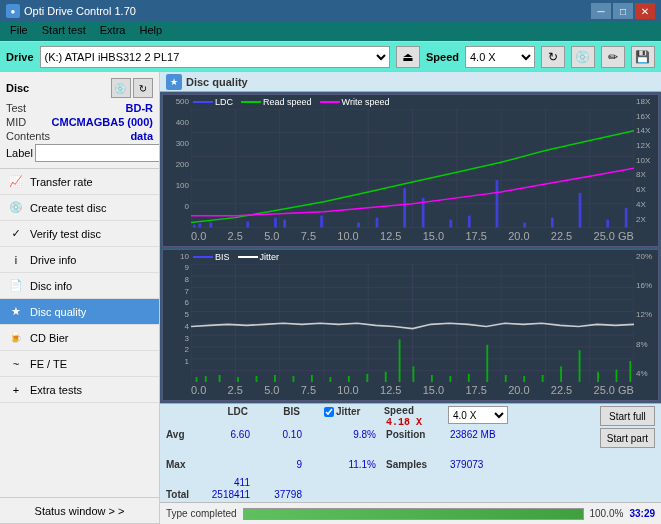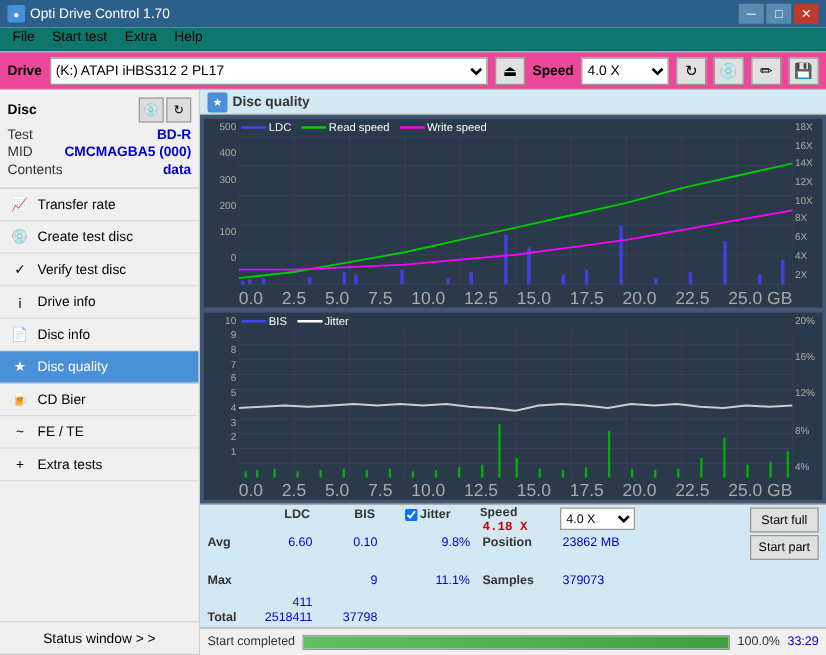--- a/index.html
+++ b/index.html
@@ -11,21 +11,21 @@
     .titlebar-icon { width: 14px; height: 14px; background: #4a90d9; border-radius: 2px; display: inline-flex; align-items: center; justify-content: center; font-size: 8px; color: white; }
     .titlebar-controls { display: flex; gap: 2px; }
     .titlebar-btn { width: 20px; height: 16px; background: #5a8ab0; color: white; border: none; cursor: pointer; font-size: 10px; display: flex; align-items: center; justify-content: center; }
     .titlebar-btn.close { background: #c0392b; }
 
     
     .menubar { background: #0f766e; height: 20px; display: flex; border-bottom: 1px solid #ccc; padding: 0 4px; gap: 2px; }
     .menubar-item { padding: 2px 6px; font-size: 11px; cursor: pointer; }
 
     
-    .drivebar { background: #ec4899; height: 30px; display: flex; align-items: center; border-bottom: 1px solid #bbb; padding: 0 6px; gap: 6px; }
+    .drivebar { background: #5eead4; height: 30px; display: flex; align-items: center; border-bottom: 1px solid #bbb; padding: 0 6px; gap: 6px; }
     .drivebar-label { font-weight: bold; font-size: 11px; }
     .drivebar-select { flex: 1; height: 22px; font-size: 11px; border: 1px solid #999; background: white; }
     .drivebar-eject { width: 24px; height: 22px; background: #e0e0e0; border: 1px solid #999; cursor: pointer; display: flex; align-items: center; justify-content: center; font-size: 12px; }
     .speed-label { font-weight: bold; }
     .speed-select { width: 70px; height: 22px; font-size: 11px; border: 1px solid #999; background: white; }
     .drivebar-icon-btn { width: 24px; height: 22px; background: #e0e0e0; border: 1px solid #999; cursor: pointer; display: flex; align-items: center; justify-content: center; font-size: 12px; }
 
     
     .main { display: flex; height: calc(524px - 22px - 20px - 30px); }
 
@@ -62,37 +62,37 @@
     .chart-legend { position: absolute; top: 2px; left: 30px; display: flex; gap: 8px; font-size: 9px; color: white; z-index: 10; }
     .legend-item { display: flex; align-items: center; gap: 2px; }
     .legend-color { width: 20px; height: 2px; }
 
     .y-axis { position: absolute; left: 0; top: 0; bottom: 32px; width: 28px; display: flex; flex-direction: column; justify-content: space-between; padding: 2px 2px; }
     .y-label { font-size: 8px; color: #aaa; text-align: right; }
     .y-axis-right { position: absolute; right: 0; top: 0; bottom: 20px; width: 24px; display: flex; flex-direction: column; justify-content: space-between; padding: 2px 2px; }
     .y-label-right { font-size: 8px; color: #aaa; text-align: left; }
 
     .x-axis { position: absolute; bottom: 0; left: 28px; right: 24px; height: 18px; display: flex; justify-content: space-between; align-items: flex-start; padding-top: 2px; }
-    .x-label { font-size: 14px; color: #aaa; }
+    .x-label { font-size: 11px; color: #aaa; }
 
     .chart-plot { position: absolute; left: 28px; right: 24px; top: 14px; bottom: 18px; }
 
     
     .stats-bar { background: #d4e8f4; border-top: 1px solid #aaa; padding: 2px 6px; display: flex; flex-direction: column; gap: 1px; font-size: 10px; }
 
     .start-btns { display: flex; flex-direction: column; gap: 2px; }
     .start-btn { background: #e0e0e0; border: 1px solid #999; cursor: pointer; height: 20px; font-size: 10px; padding: 0 6px; white-space: nowrap; }
 
     
     .progress-area { background: #f0f0f0; border-top: 1px solid #bbb; height: 22px; display: flex; align-items: center; padding: 0 6px; gap: 6px; font-size: 10px; }
     .progress-bar-container { flex: 1; height: 12px; background: #c0c0c0; border: 1px solid #999; overflow: hidden; }
     .progress-bar-fill { height: 100%; background: linear-gradient(to right, #60c060, #40a040); }
     .progress-text { font-size: 10px; color: #333; }
     .status-text { font-size: 10px; color: #333; }
-    .time-text { font-size: 10px; color: #0000cc; font-weight: normal; text-align: right; }
+    .time-text { font-size: 10px; color: #0000cc; font-weight: bold; text-align: right; }
 
     
     svg.chart-svg { width: 100%; height: 100%; }
 
     
     .grid-line { stroke: #446; stroke-width: 0.5; }
   </style>
 </head>
 <body>
 
@@ -147,20 +147,25 @@
         <span class="disc-key">Test</span>
         <span class="disc-val">BD-R</span>
       </div>
       <div class="disc-row">
         <span class="disc-key">MID</span>
         <span class="disc-val">CMCMAGBA5 (000)</span>
       </div>
       <div class="disc-row">
         <span class="disc-key">Contents</span>
         <span class="disc-val">data</span>
+      </div>
+      <div class="label-row">
+        <span>Label</span>
+        <input class="label-input" type="text" style="">
+
       </div>
     </div>
 
     <div class="sidebar-menu">
       <div class="sidebar-item">
         <span class="sidebar-item-icon">📈</span>
         <span>Transfer rate</span>
       </div>
       <div class="sidebar-item">
         <span class="sidebar-item-icon">💿</span>
@@ -465,21 +470,21 @@
         </div>
 
         <div class="start-btns">
           <button class="start-btn">Start full</button>
           <button class="start-btn">Start part</button>
         </div>
       </div>
     </div>
 
     <div class="progress-area">
-      <span class="status-text">Start completed</span>
+      <span class="status-text">Type completed</span>
       <div class="progress-bar-container">
         <div class="progress-bar-fill" style="width:100%;"></div>
       </div>
       <span class="progress-text">100.0%</span>
       <span class="time-text">33:29</span>
     </div>
 
   </div>
 </div>
 

